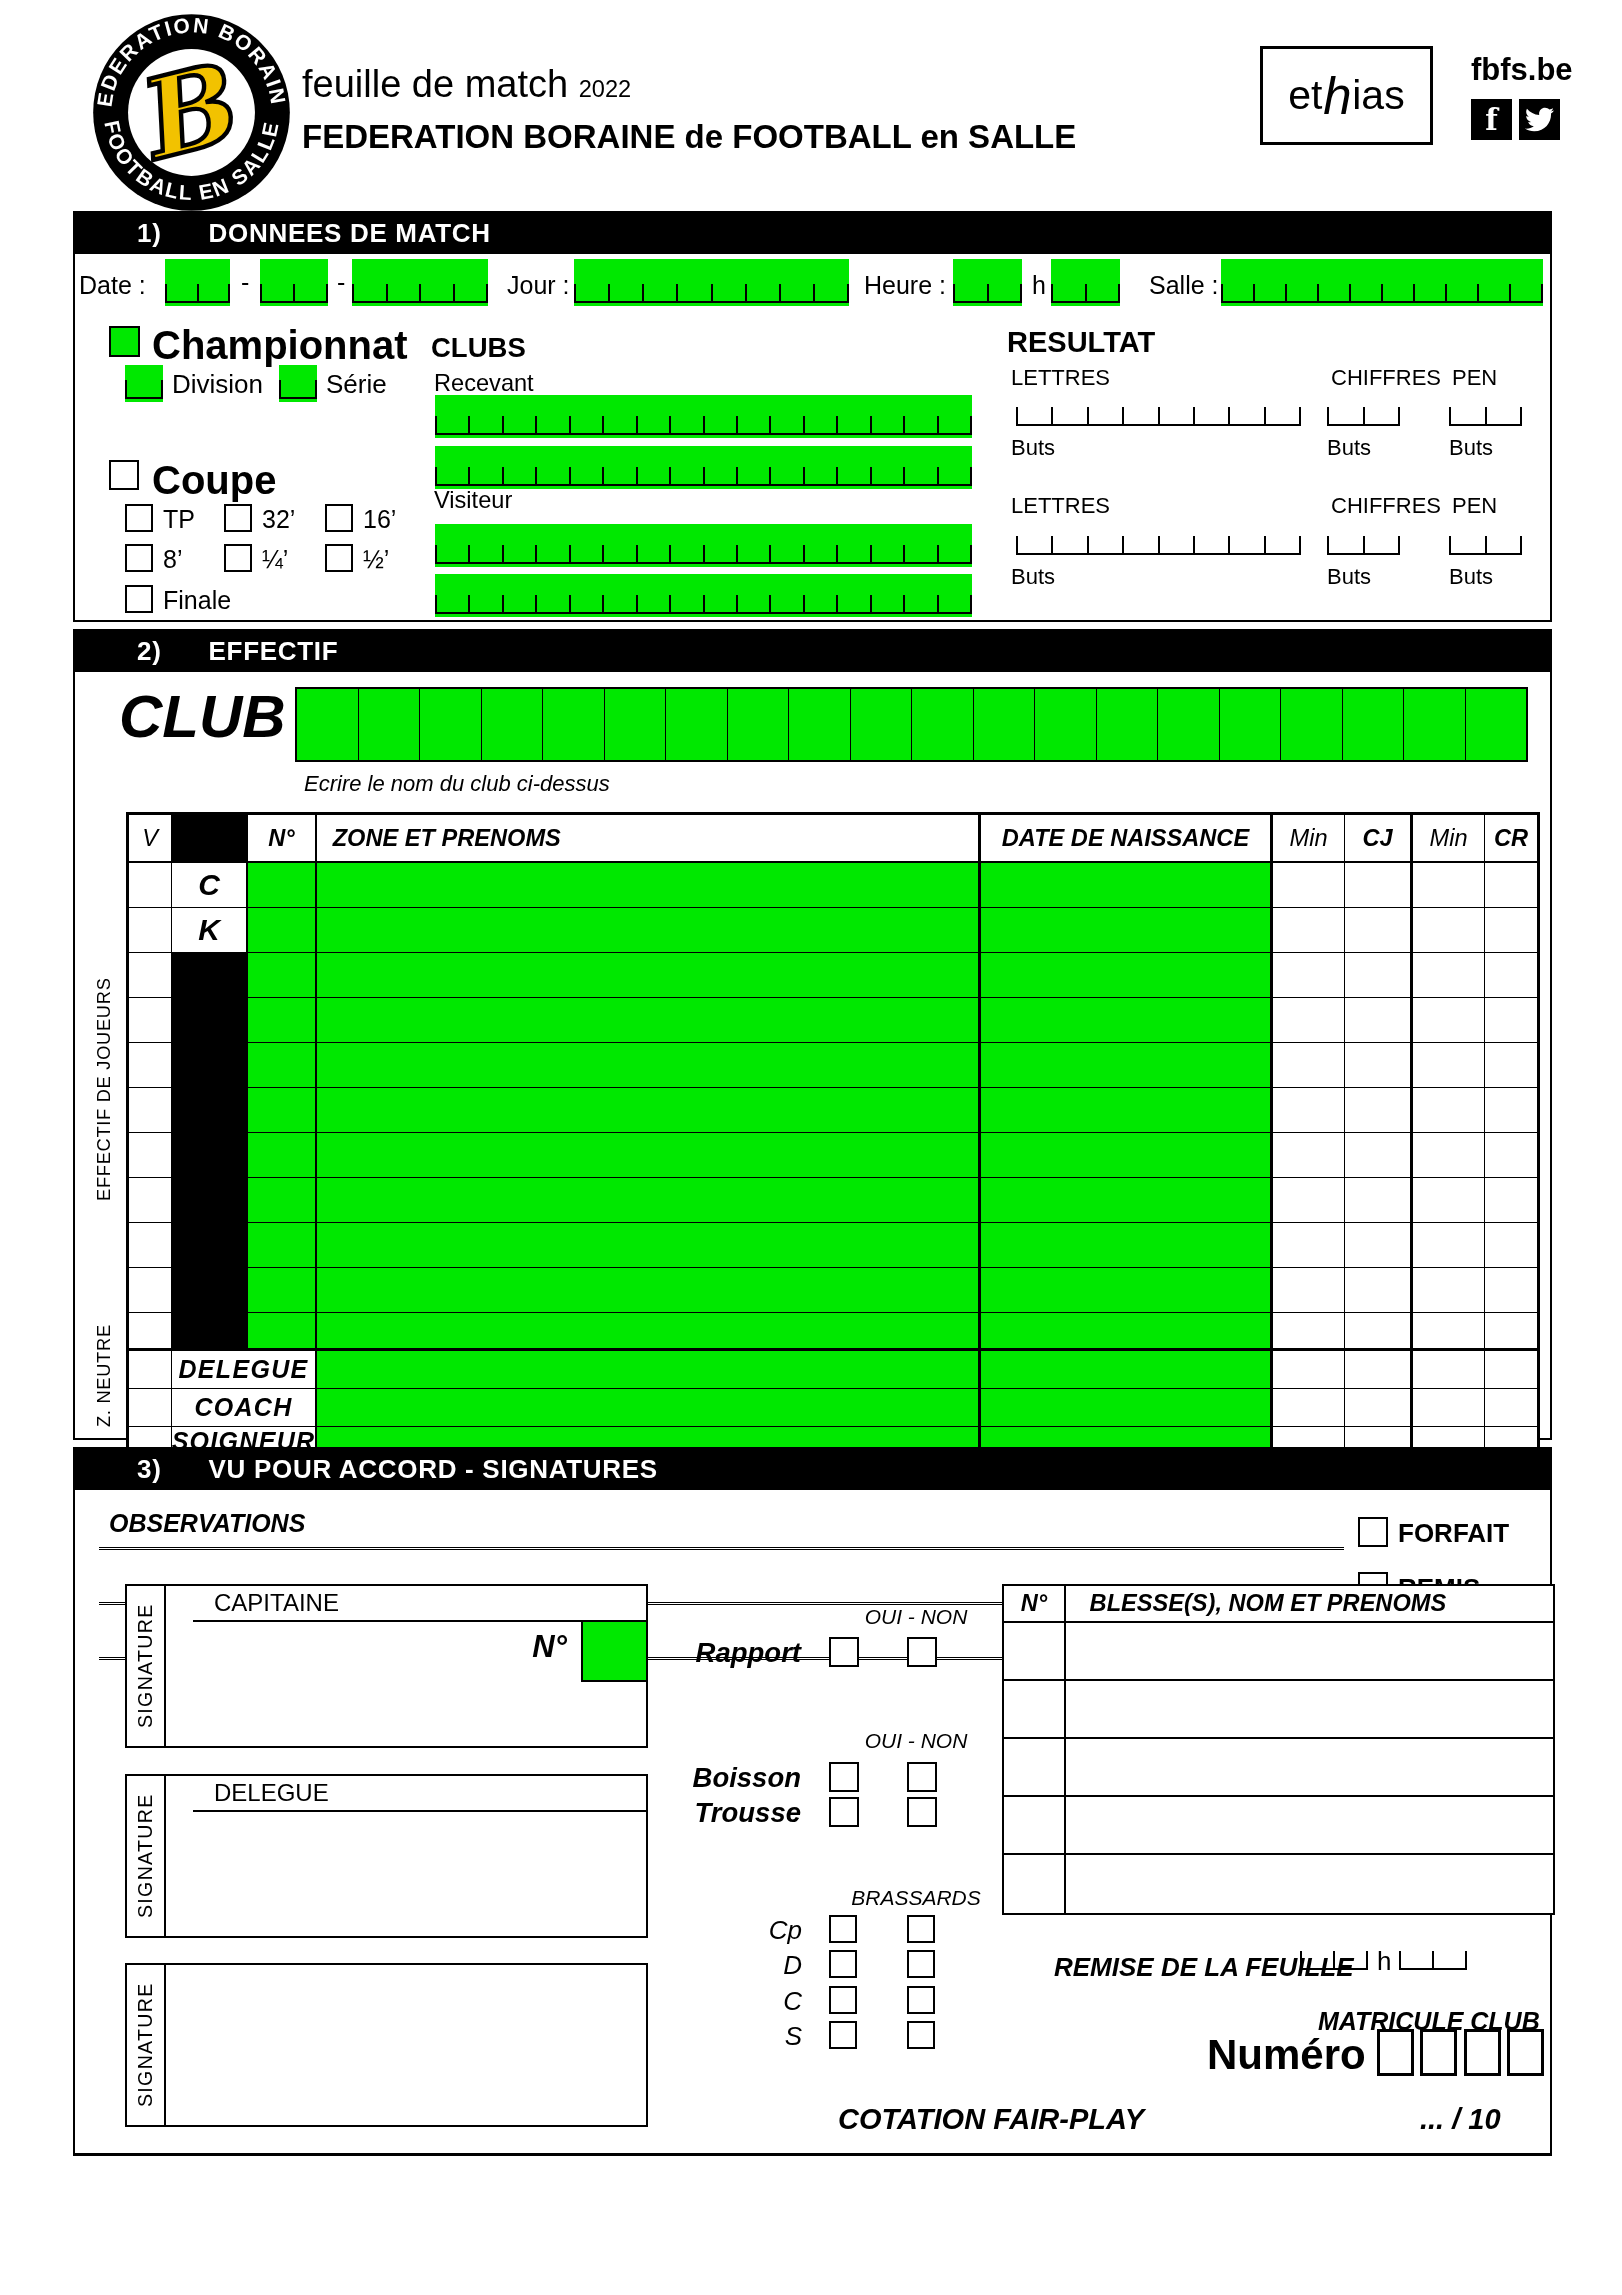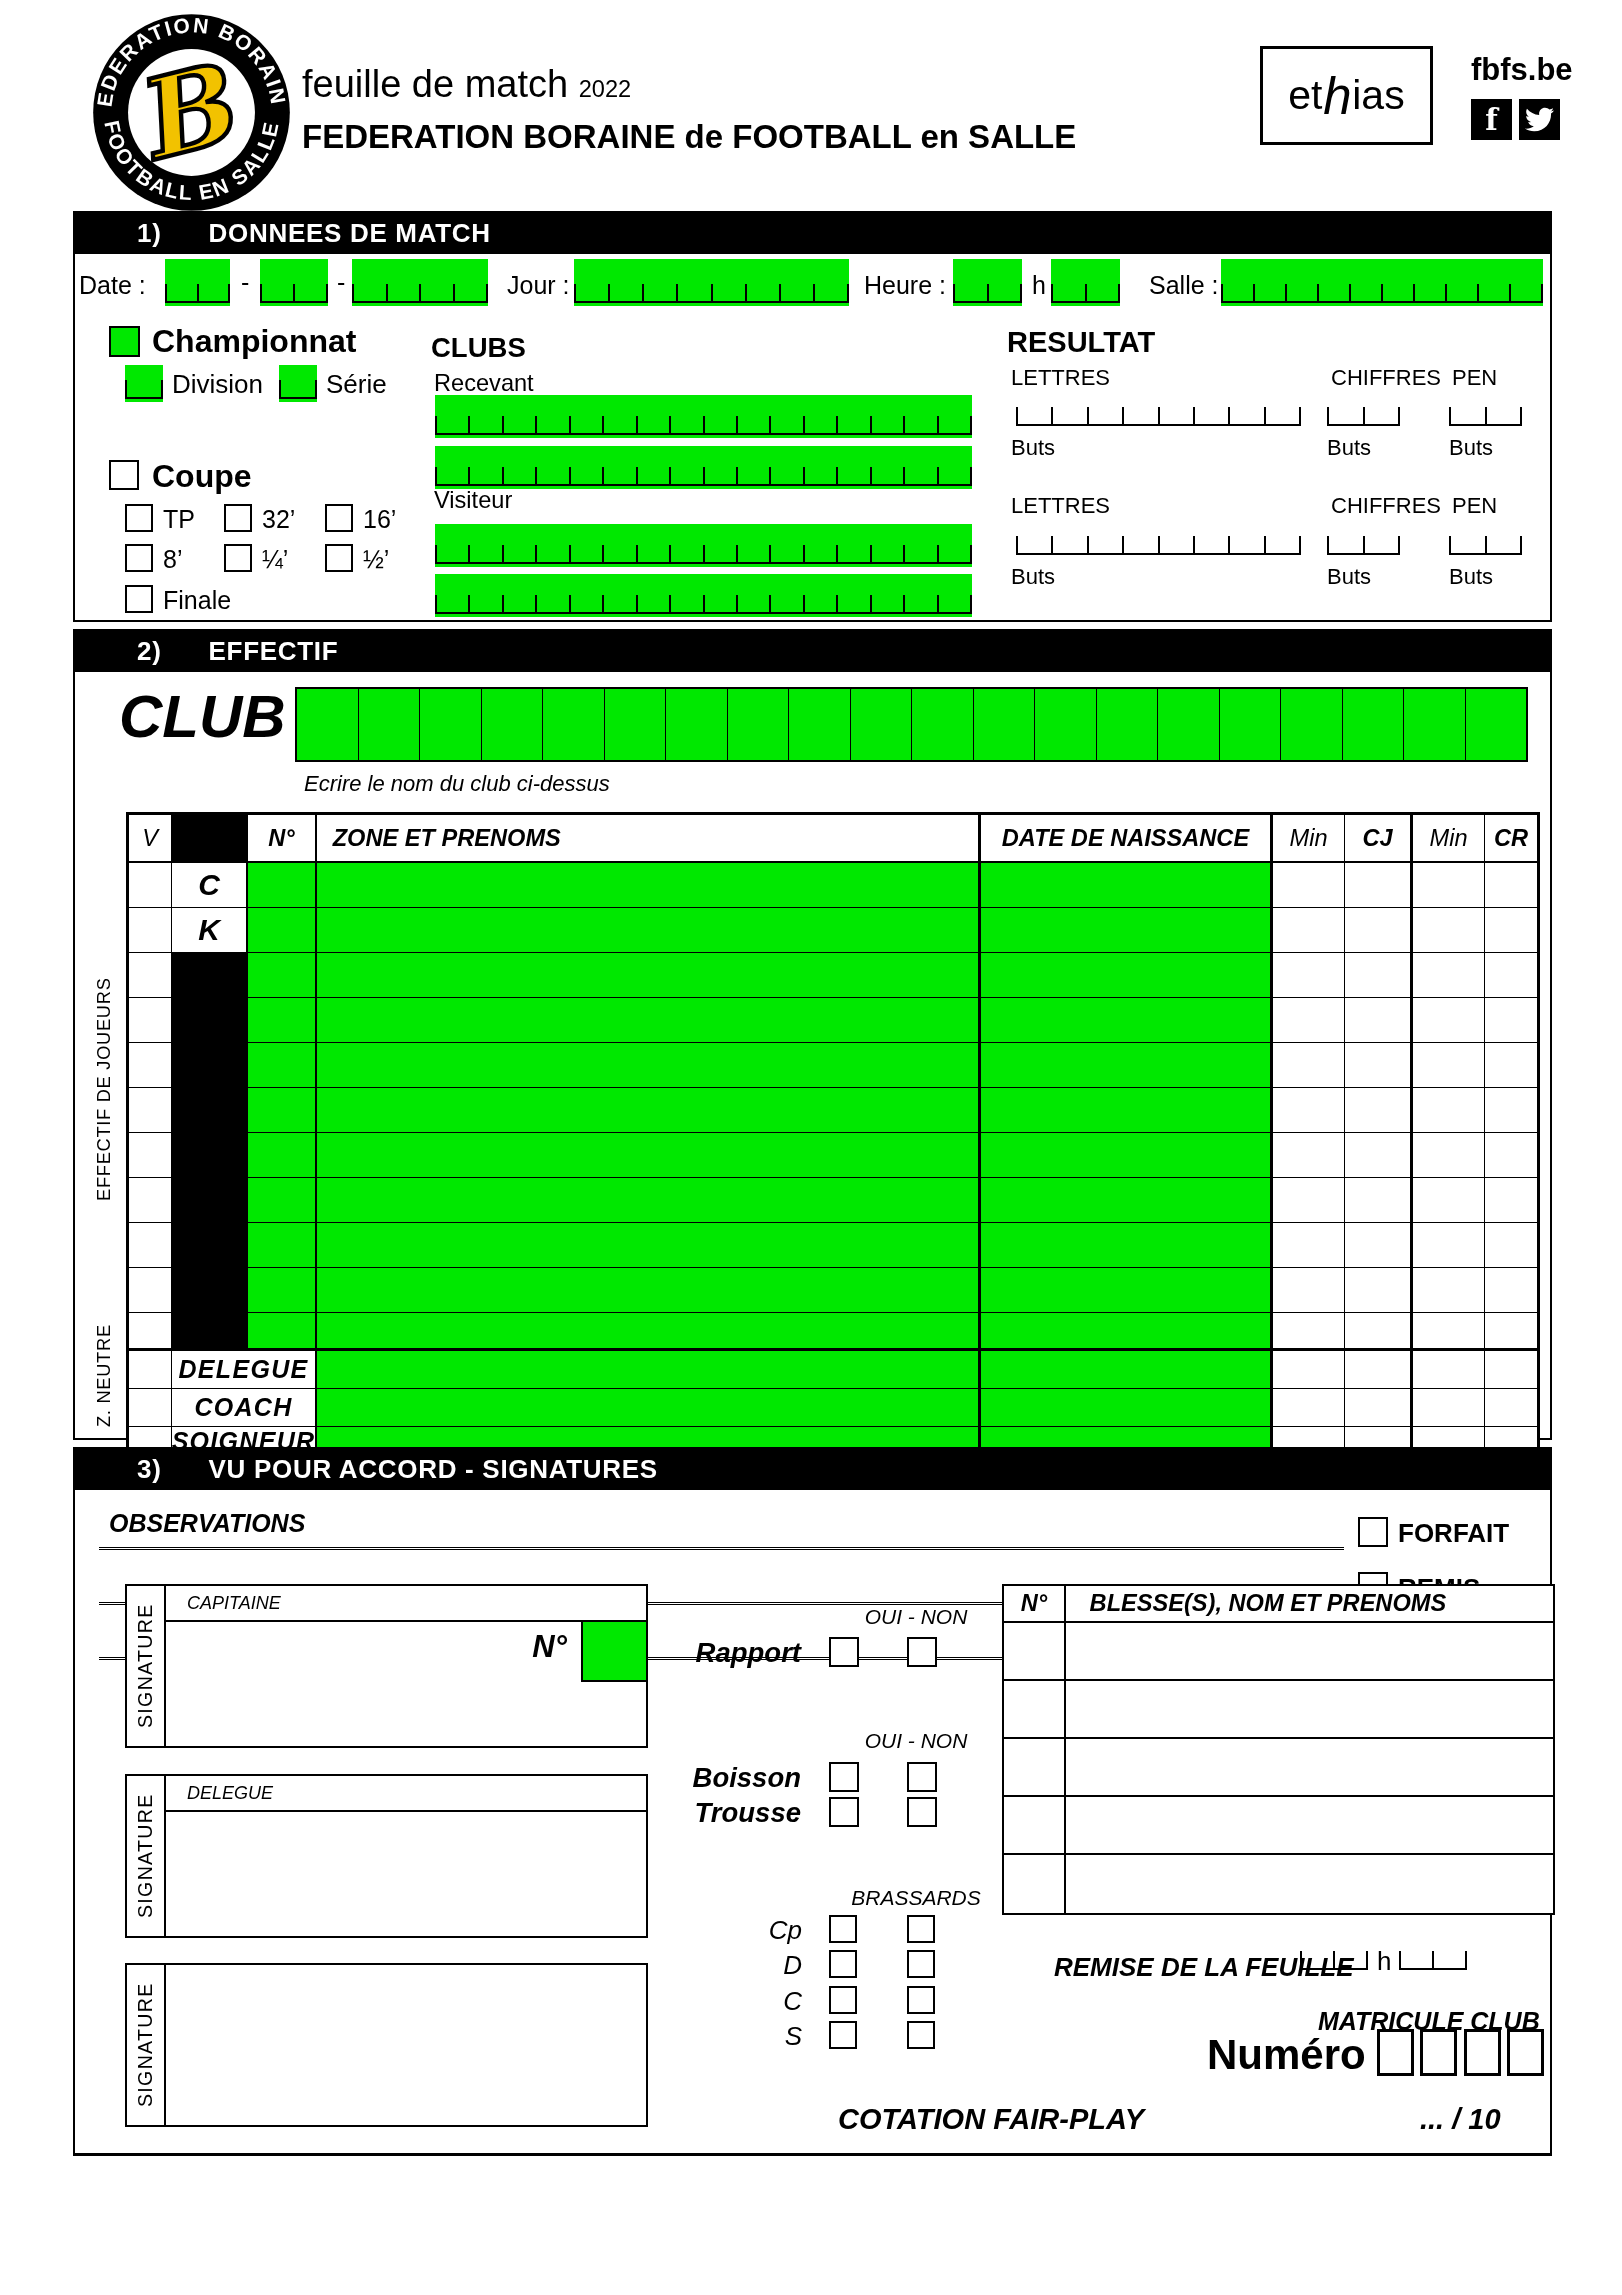--- a/index.html
+++ b/index.html
@@ -1,20 +1,20 @@
 <!DOCTYPE html>
 <html style="font-size:10.5px"><head>
 <meta charset="utf-8">
 <style>
   html,body{margin:0;padding:0;background:#fff;}
   body{width:1623px;height:2295px;position:relative;font-family:"Liberation Sans",sans-serif;color:#000;}
   #page{position:absolute;inset:0;overflow:hidden;}
   .t{position:absolute;white-space:nowrap;}
   .b{font-weight:bold;} .i{font-style:italic;}.f31{font-size:20px}.f32{font-size:21px}.f34{font-size:22px}.f36{font-size:23.6px}
-  .f38{font-size:25px}.f40{font-size:26px}.f42{font-size:27.5px}.f44{font-size:29px}.f46{font-size:32px}
+  .f38{font-size:25px}.f40{font-size:26px}.f42{font-size:27.5px}.f44{font-size:29px}.f46{font-size:40px}
   .f48{font-size:31px}.f50{font-size:33px}.f58{font-size:38px}.f64{font-size:42px}.f92{font-size:60px}
   .sec{position:absolute;left:73px;width:1479px;border:2.6px solid #000;box-sizing:border-box;background:#fff;}
   .bar{height:41px;background:#000;color:#fff;display:flex;align-items:center;font-weight:bold;font-size:26px;letter-spacing:0.7px;}
   .bar .num{margin-left:62px;} .bar .ttl{margin-left:47px;}
   .cb{position:absolute;width:30px;height:30px;border:2.6px solid #000;box-sizing:border-box;background:#fff;}
   .cb.sm{width:27.5px;height:27.5px;}
   .greenfill{background:#00e800;}
   .comb{position:absolute;display:flex;align-items:flex-end;box-sizing:border-box;}
   .comb>i{flex:1;height:17px;border-left:2px solid #000;border-bottom:2.6px solid #000;}
   .comb>i:last-child{border-right:2px solid #000;}
@@ -37,21 +37,21 @@
   .br4{border-right-width:2.6px !important;}
   .br5{border-right-width:3.3px !important;}
   .namehead{justify-content:flex-start !important;padding-left:15.7px;}
   .letter{font-weight:bold;font-style:italic;font-size:30px;}
   .staffLabel{grid-column:2/4;font-weight:bold;font-style:italic;font-size:25px;letter-spacing:1.3px;}
   .vlab{position:absolute;writing-mode:vertical-rl;transform:rotate(180deg);font-size:18.3px;letter-spacing:0.7px;display:flex;align-items:center;justify-content:center;}
   .sigbox{position:absolute;width:523px;height:164px;border:2.6px solid #000;box-sizing:border-box;display:flex;background:#fff;}
   .sigstrip{width:37px;border-right:2px solid #000;position:relative;}
   .sigstrip .vlab{inset:0;font-size:19.6px;letter-spacing:1.3px;}
   .sigmain{flex:1;position:relative;}
-  .sighead{height:34px;border-bottom:2px solid #000;display:flex;align-items:center;padding-left:21px;font-size:18px;font-style:italic;}
+  .sighead{height:34px;border-bottom:2px solid #000;display:flex;align-items:center;padding-left:21px;font-size:24px;margin-left:27px;}
   .sigbody{position:relative;flex:1;}
   .btable{position:absolute;display:grid;grid-template-columns:62px 487px;grid-template-rows:37px repeat(5,58px);border:2.6px solid #000;background:#fff;}
   .btable>div{border-right:2px solid #000;border-bottom:2px solid #000;box-sizing:border-box;}
   .btable .c2{border-right:none;}
   .btable .bhead{display:flex;align-items:center;font-weight:bold;font-style:italic;font-size:23.6px;}
   .btable .cen{justify-content:center;}
   .btable .padl{padding-left:23.6px;}
   .btable .lastrow{border-bottom:none;}
   .obsline{position:absolute;height:0;border-bottom:3.3px double #000;width:1245px;left:23.6px;}
   .numbox{position:absolute;width:37px;height:47px;border:3.3px solid #000;box-sizing:border-box;background:#fff;}

